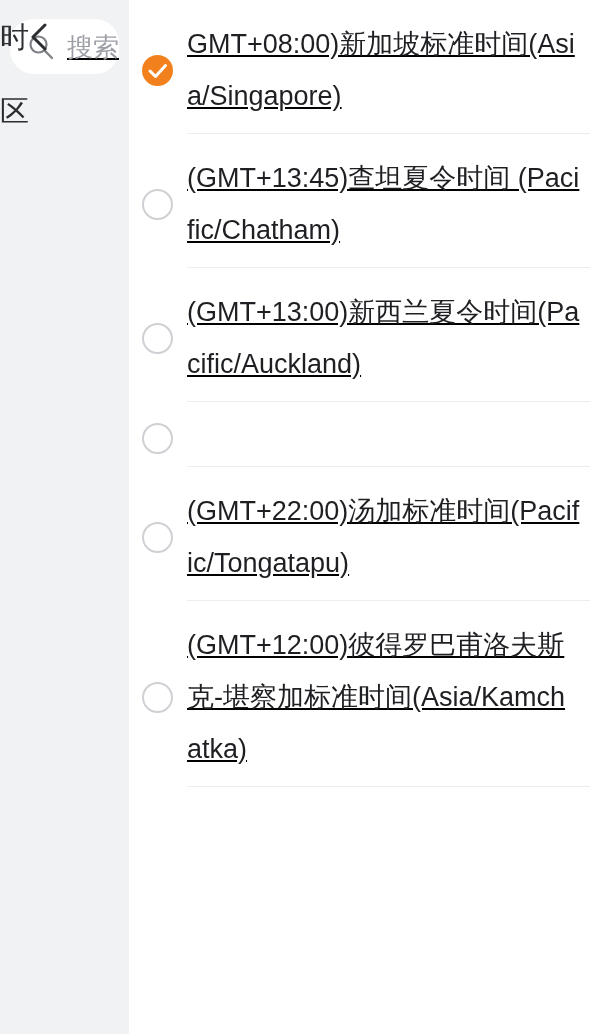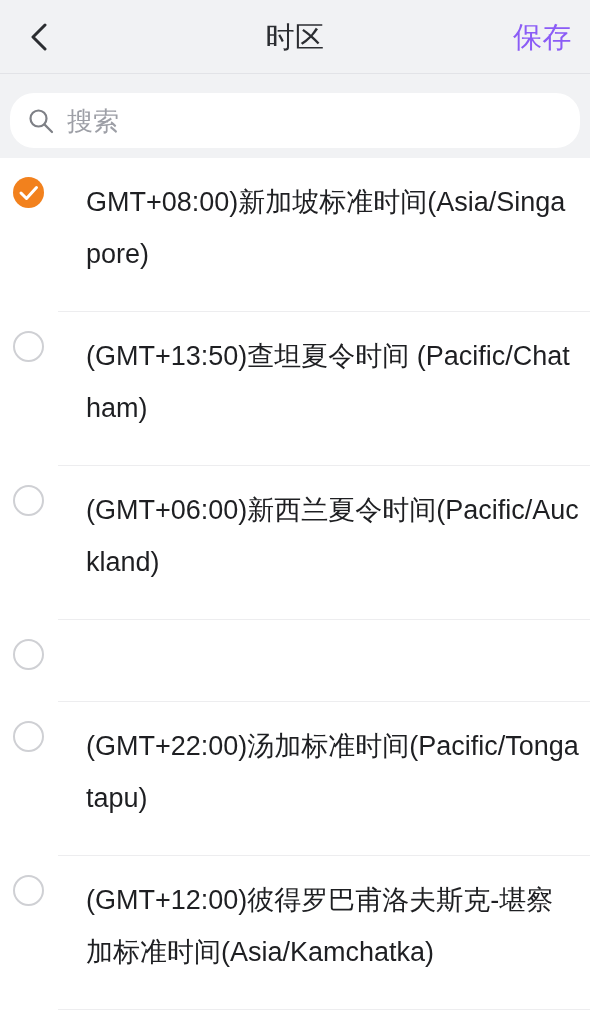--- a/index.html
+++ b/index.html
@@ -9,21 +9,22 @@
     background: #ffffff;
     font-family: "Liberation Sans", "DejaVu Sans", sans-serif;
     overflow: hidden;
   }
   .screen {
     width: 590px;
     height: 1034px;
     position: relative;
     background: #ffffff;
     display: flex;
-    flex-direction: column;
+    flex-direction: row;
+    text-decoration: underline;
   }
 
   
   .header {
     height: 74px;
     background: #F1F2F4;
     border-bottom: 1px solid #E2E3E7;
     display: flex;
     align-items: center;
     position: relative;
@@ -101,26 +102,25 @@
   }
 
   
   .tz-list {
     flex: 1 1 auto;
     background: #FFFFFF;
     overflow: hidden;
   }
   .tz-row {
     display: flex;
-    align-items: flex-start;
-    padding: 18px 10px 32px 13px;
+    align-items: center;
+    padding: 18px 10px 12px 13px;
     position: relative;
     cursor: pointer;
     min-height: 65px;
-    gap: 28px;
   }
   .tz-row::after {
     content: "";
     position: absolute;
     left: 58px;
     right: 0;
     bottom: 0;
     height: 1px;
     background: #EDEDEF;
   }
@@ -188,25 +188,25 @@
       <div class="tz-row">
         <div class="radio checked">
           <svg class="check" viewBox="0 0 31 31" width="31" height="31" xmlns="http://www.w3.org/2000/svg">
             <polyline points="8,16 13.5,21.5 23.5,10.5" fill="none" stroke="#FFFFFF" stroke-width="3" stroke-linecap="round" stroke-linejoin="round"></polyline>
           </svg>
         </div>
         <div class="tz-label">GMT+08:00)新加坡标准时间(Asia/Singapore)</div>
       </div>
       <div class="tz-row">
         <div class="radio"></div>
-        <div class="tz-label">(GMT+13:50)查坦夏令时间 (Pacific/Chatham)</div>
-      </div>
-      <div class="tz-row">
-        <div class="radio"></div>
-        <div class="tz-label">(GMT+06:00)新西兰夏令时间(Pacific/Auckland)</div>
+        <div class="tz-label">(GMT+13:45)查坦夏令时间 (Pacific/Chatham)</div>
+      </div>
+      <div class="tz-row">
+        <div class="radio"></div>
+        <div class="tz-label">(GMT+13:00)新西兰夏令时间(Pacific/Auckland)</div>
       </div>
       <div class="tz-row">
         <div class="radio"></div>
       </div>
       <div class="tz-row">
         <div class="radio"></div>
         <div class="tz-label">(GMT+22:00)汤加标准时间(Pacific/Tongatapu)</div>
       </div>
       <div class="tz-row">
         <div class="radio"></div>

